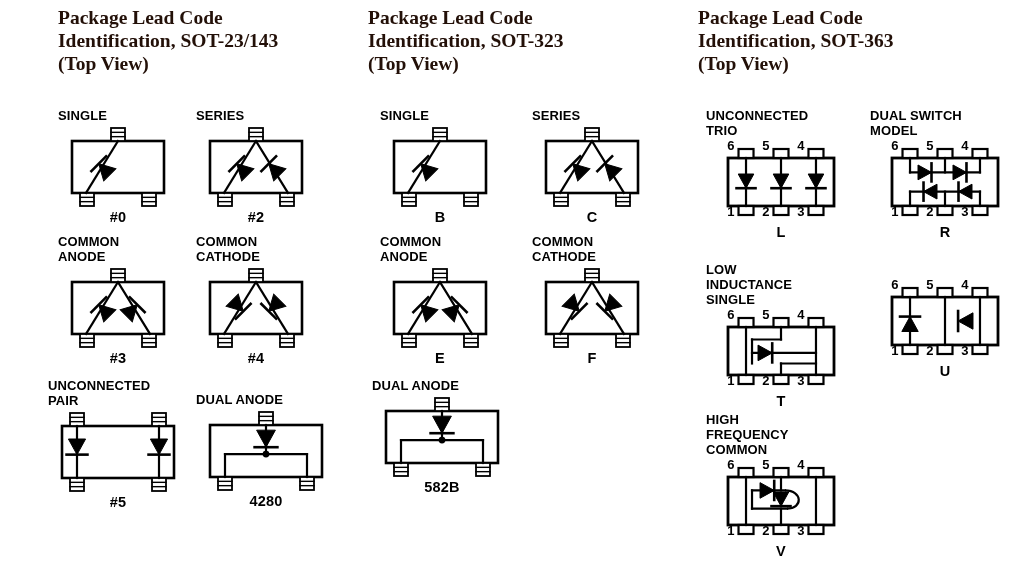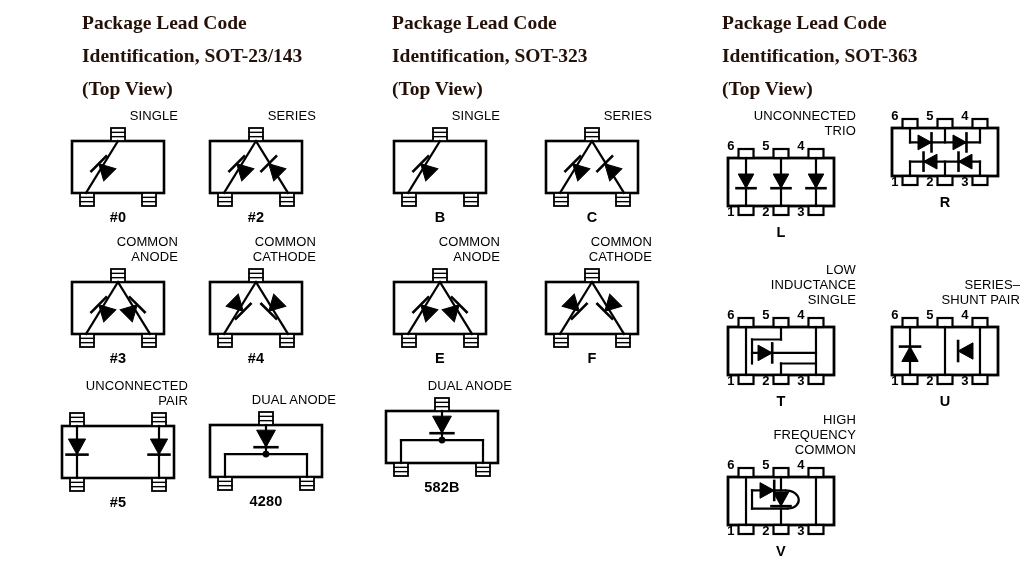--- a/index.html
+++ b/index.html
@@ -7,31 +7,31 @@
     width:1028px;height:581px;position:relative;overflow:hidden;
     font-family:"Liberation Sans", sans-serif;color:#000;
   }
   .col{position:absolute;top:0;height:581px;}
   #col-0{left:0;width:360px;}
   #col-1{left:360px;width:330px;}
   #col-2{left:690px;width:338px;}
 
   .col-title{
     font-family:"Liberation Serif", serif;
-    font-weight:bold;font-size:19.5px;line-height:33px;
+    font-weight:bold;font-size:19.5px;line-height:23px;
     color:#231008;
-    position:absolute;top:6px;left:58px;white-space:pre-line;margin-left:24px;
+    position:absolute;top:6px;left:58px;white-space:pre-line;
   }
   #col-1 .col-title{left:8px;}
   #col-2 .col-title{left:8px;}
 
   .cell{position:absolute;}
   .cell-caption{
-    font-weight:normal;font-size:13px;line-height:15px;
-    text-align:right;white-space:pre-line;letter-spacing:.1px;
+    font-weight:bold;font-size:13px;line-height:15px;
+    text-align:left;white-space:pre-line;letter-spacing:.1px;
     width:100%;
   }
   .cell-code{
     font-weight:bold;font-size:14.5px;text-align:center;width:100%;
     letter-spacing:.2px;
   }
   .diagram{display:block;margin:0 auto;}
 </style>
 </head>
 <body>
@@ -362,20 +362,22 @@
           </g>
           <line x1="109.97999999999999" y1="20" x2="109.97999999999999" y2="68" stroke="#000000" stroke-width="2.2" stroke-linecap="square"></line>
           <g transform="translate(109.97999999999999,46) rotate(90)">
             <polygon points="-10,-7.800000000000001 -10,7.800000000000001 4.2,0" fill="#000000" stroke="#000000" stroke-width="1"></polygon>
             <line x1="4.2" y1="-9.5" x2="4.2" y2="9.5" stroke="#000000" stroke-width="2.6" stroke-linecap="square"></line>
           </g>
         </svg>
         <div class="cell-code">L</div>
       </div>
       <div class="cell" style="left: 180px; top: 108px; width: 150px;">
+        <div class="cell-caption">DUAL SWITCH
+MODEL</div>
         <svg class="diagram" width="150" height="86" viewBox="0 0 150 86">
           <rect x="22" y="20" width="106" height="48" fill="#fff" stroke="#000000" stroke-width="2.8"></rect>
           <rect x="32.519999999999996" y="11" width="15" height="9" fill="#fff" stroke="#000000" stroke-width="2.2"></rect>
           <rect x="32.519999999999996" y="68" width="15" height="9" fill="#fff" stroke="#000000" stroke-width="2.2"></rect>
           <text x="28.519999999999996" y="12" text-anchor="end" font-size="13" font-weight="bold" font-family="&quot;Liberation Sans&quot;, sans-serif" fill="#000000">6</text>
           <text x="28.519999999999996" y="78" text-anchor="end" font-size="13" font-weight="bold" font-family="&quot;Liberation Sans&quot;, sans-serif" fill="#000000">1</text>
           <rect x="67.5" y="11" width="15" height="9" fill="#fff" stroke="#000000" stroke-width="2.2"></rect>
           <rect x="67.5" y="68" width="15" height="9" fill="#fff" stroke="#000000" stroke-width="2.2"></rect>
           <text x="63.5" y="12" text-anchor="end" font-size="13" font-weight="bold" font-family="&quot;Liberation Sans&quot;, sans-serif" fill="#000000">5</text>
           <text x="63.5" y="78" text-anchor="end" font-size="13" font-weight="bold" font-family="&quot;Liberation Sans&quot;, sans-serif" fill="#000000">2</text>
@@ -437,22 +439,20 @@
           <line x1="75" y1="56.480000000000004" x2="109.97999999999999" y2="56.480000000000004" stroke="#000000" stroke-width="2.2" stroke-linecap="square"></line>
           <line x1="75" y1="56.480000000000004" x2="75" y2="68" stroke="#000000" stroke-width="2.2" stroke-linecap="square"></line>
           <g transform="translate(62.019999999999996,45.92) rotate(0)">
             <polygon points="-10,-7.800000000000001 -10,7.800000000000001 4.2,0" fill="#000000" stroke="#000000" stroke-width="1"></polygon>
             <line x1="4.2" y1="-9.5" x2="4.2" y2="9.5" stroke="#000000" stroke-width="2.6" stroke-linecap="square"></line>
           </g>
         </svg>
         <div class="cell-code">T</div>
       </div>
       <div class="cell" style="left: 180px; top: 277px; width: 150px;">
-        <div class="cell-caption">SERIES–
-SHUNT PAIR</div>
         <svg class="diagram" width="150" height="86" viewBox="0 0 150 86">
           <rect x="22" y="20" width="106" height="48" fill="#fff" stroke="#000000" stroke-width="2.8"></rect>
           <rect x="32.519999999999996" y="11" width="15" height="9" fill="#fff" stroke="#000000" stroke-width="2.2"></rect>
           <rect x="32.519999999999996" y="68" width="15" height="9" fill="#fff" stroke="#000000" stroke-width="2.2"></rect>
           <text x="28.519999999999996" y="12" text-anchor="end" font-size="13" font-weight="bold" font-family="&quot;Liberation Sans&quot;, sans-serif" fill="#000000">6</text>
           <text x="28.519999999999996" y="78" text-anchor="end" font-size="13" font-weight="bold" font-family="&quot;Liberation Sans&quot;, sans-serif" fill="#000000">1</text>
           <rect x="67.5" y="11" width="15" height="9" fill="#fff" stroke="#000000" stroke-width="2.2"></rect>
           <rect x="67.5" y="68" width="15" height="9" fill="#fff" stroke="#000000" stroke-width="2.2"></rect>
           <text x="63.5" y="12" text-anchor="end" font-size="13" font-weight="bold" font-family="&quot;Liberation Sans&quot;, sans-serif" fill="#000000">5</text>
           <text x="63.5" y="78" text-anchor="end" font-size="13" font-weight="bold" font-family="&quot;Liberation Sans&quot;, sans-serif" fill="#000000">2</text>

